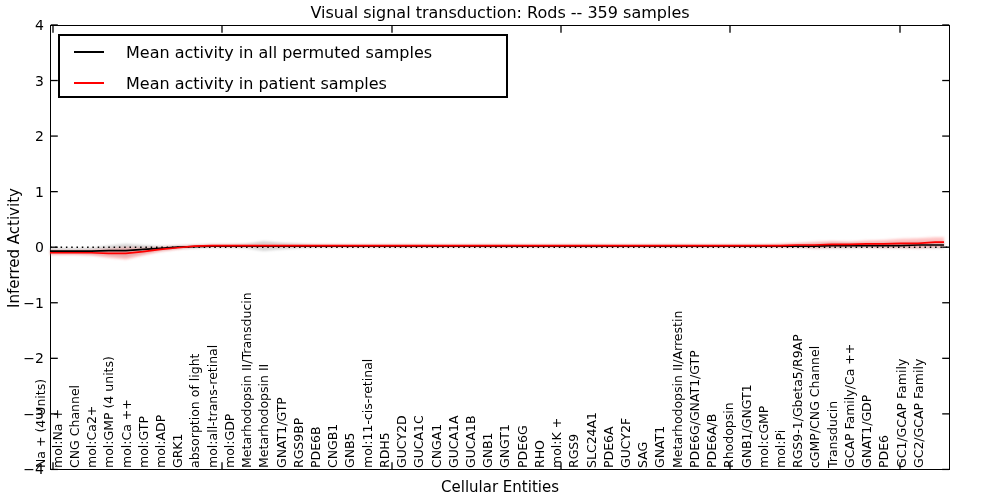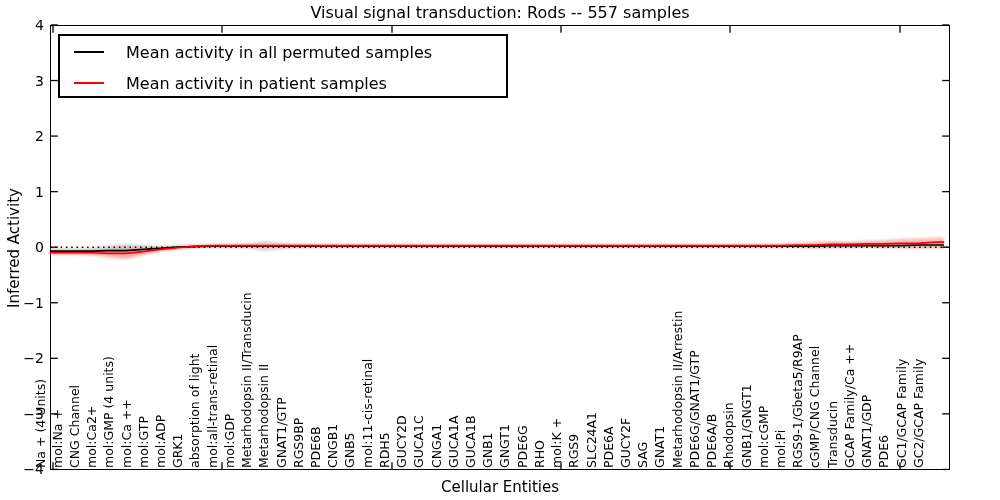--- a/index.html
+++ b/index.html
@@ -22,21 +22,21 @@
   #legend{position:absolute;left:58px;top:34px;width:450px;height:64px;
     border:2px solid #000;box-sizing:border-box;background:#fff;z-index:5;}
   .legend-row{display:flex;align-items:center;height:30px;margin-top:1px;}
   .legend-swatch{width:30px;height:0;border-top:2px solid #000;margin-left:14px;margin-right:22px;flex:0 0 auto;}
   .legend-label{font-size:16px;white-space:nowrap;}
 </style>
 </head>
 <body>
 
 <div id="figure">
-  <div id="plot-title">Visual signal transduction: Rods -- 557 samples</div>
+  <div id="plot-title">Visual signal transduction: Rods -- 359 samples</div>
 
   <div id="plot-frame"></div>
 
   <svg id="plot-svg" width="1000" height="500" viewBox="0 0 1000 500">
       <defs>
         <filter id="soften" x="-20%" y="-200%" width="140%" height="500%">
           <feGaussianBlur stdDeviation="1.1"></feGaussianBlur>
         </filter>
       </defs>
       <path d="M50 248.31 L57.00 248.31 L74.22 248.31 L91.44 247.76 L108.66 245.53 L125.88 243.87 L143.10 244.98 L160.32 246.09 L177.54 245.53 L194.76 244.98 L211.98 244.42 L229.20 244.42 L246.42 243.87 L263.64 241.09 L280.86 242.76 L298.08 243.87 L315.30 244.70 L332.52 244.70 L349.74 244.70 L366.96 244.70 L384.18 244.70 L401.40 244.70 L418.62 244.70 L435.84 244.70 L453.06 244.70 L470.28 244.70 L487.50 244.70 L504.72 244.70 L521.94 244.70 L539.16 244.70 L556.38 244.70 L573.60 244.70 L590.82 244.70 L608.04 244.70 L625.26 244.70 L642.48 244.70 L659.70 244.70 L676.92 244.70 L694.14 244.70 L711.36 244.70 L728.58 244.70 L745.80 244.70 L763.02 244.70 L780.24 244.70 L797.46 244.42 L814.68 243.87 L831.90 242.76 L849.12 242.76 L866.34 243.31 L883.56 242.76 L900.78 242.76 L918.00 241.64 L935.22 241.64 L944 241.64 L944 248.31 L935.22 248.31 L918.00 248.31 L900.78 248.31 L883.56 248.31 L866.34 247.76 L849.12 248.31 L831.90 248.31 L814.68 248.31 L797.46 247.76 L780.24 247.48 L763.02 247.48 L745.80 247.48 L728.58 247.48 L711.36 247.48 L694.14 247.48 L676.92 247.48 L659.70 247.48 L642.48 247.48 L625.26 247.48 L608.04 247.48 L590.82 247.48 L573.60 247.48 L556.38 247.48 L539.16 247.48 L521.94 247.48 L504.72 247.48 L487.50 247.48 L470.28 247.48 L453.06 247.48 L435.84 247.48 L418.62 247.48 L401.40 247.48 L384.18 247.48 L366.96 247.48 L349.74 247.48 L332.52 247.48 L315.30 247.48 L298.08 248.31 L280.86 249.42 L263.64 251.09 L246.42 248.31 L229.20 247.76 L211.98 247.76 L194.76 248.31 L177.54 248.87 L160.32 250.53 L143.10 253.87 L125.88 257.20 L108.66 255.53 L91.44 254.42 L74.22 253.87 L57.00 253.87 L50 253.87 Z" fill="#b0b0b0" fill-opacity="0.5" stroke="none" filter="url(#soften)"></path>

